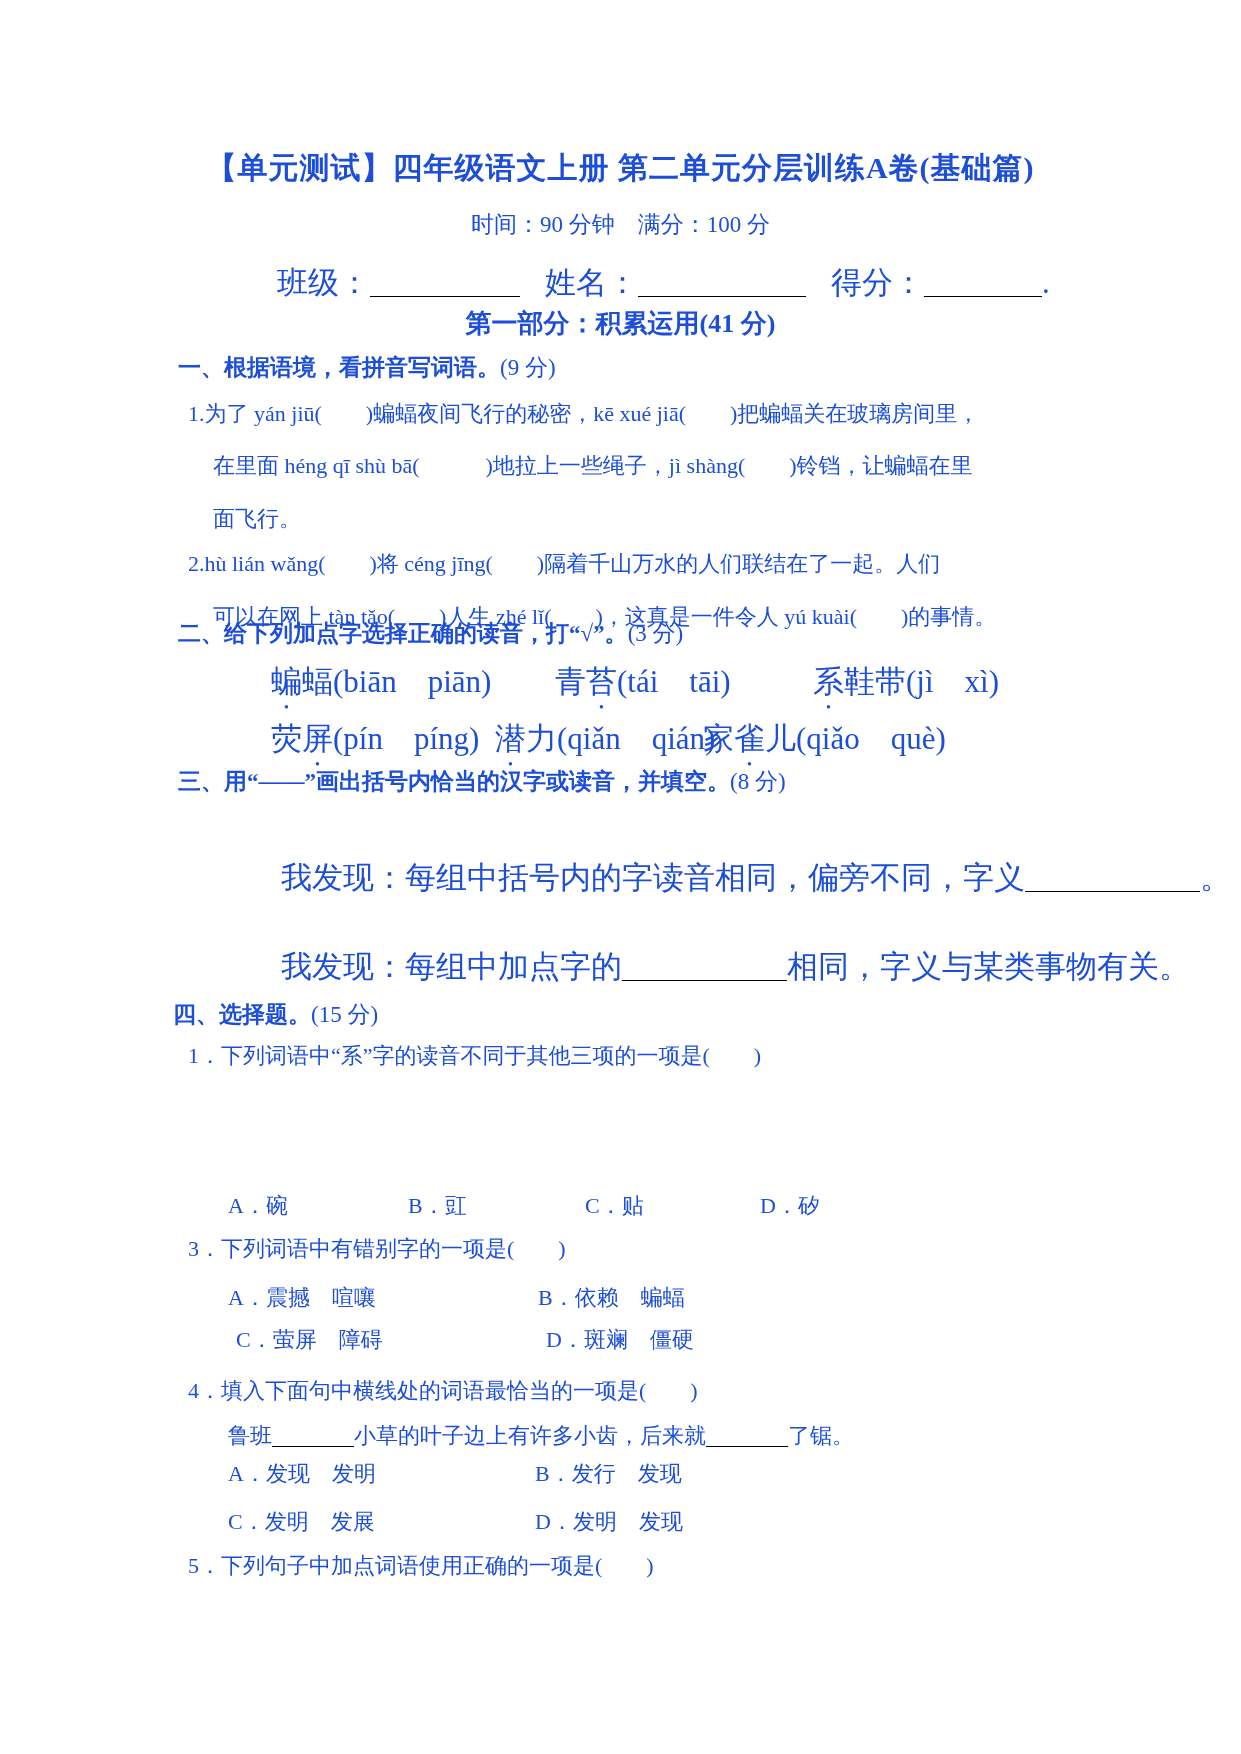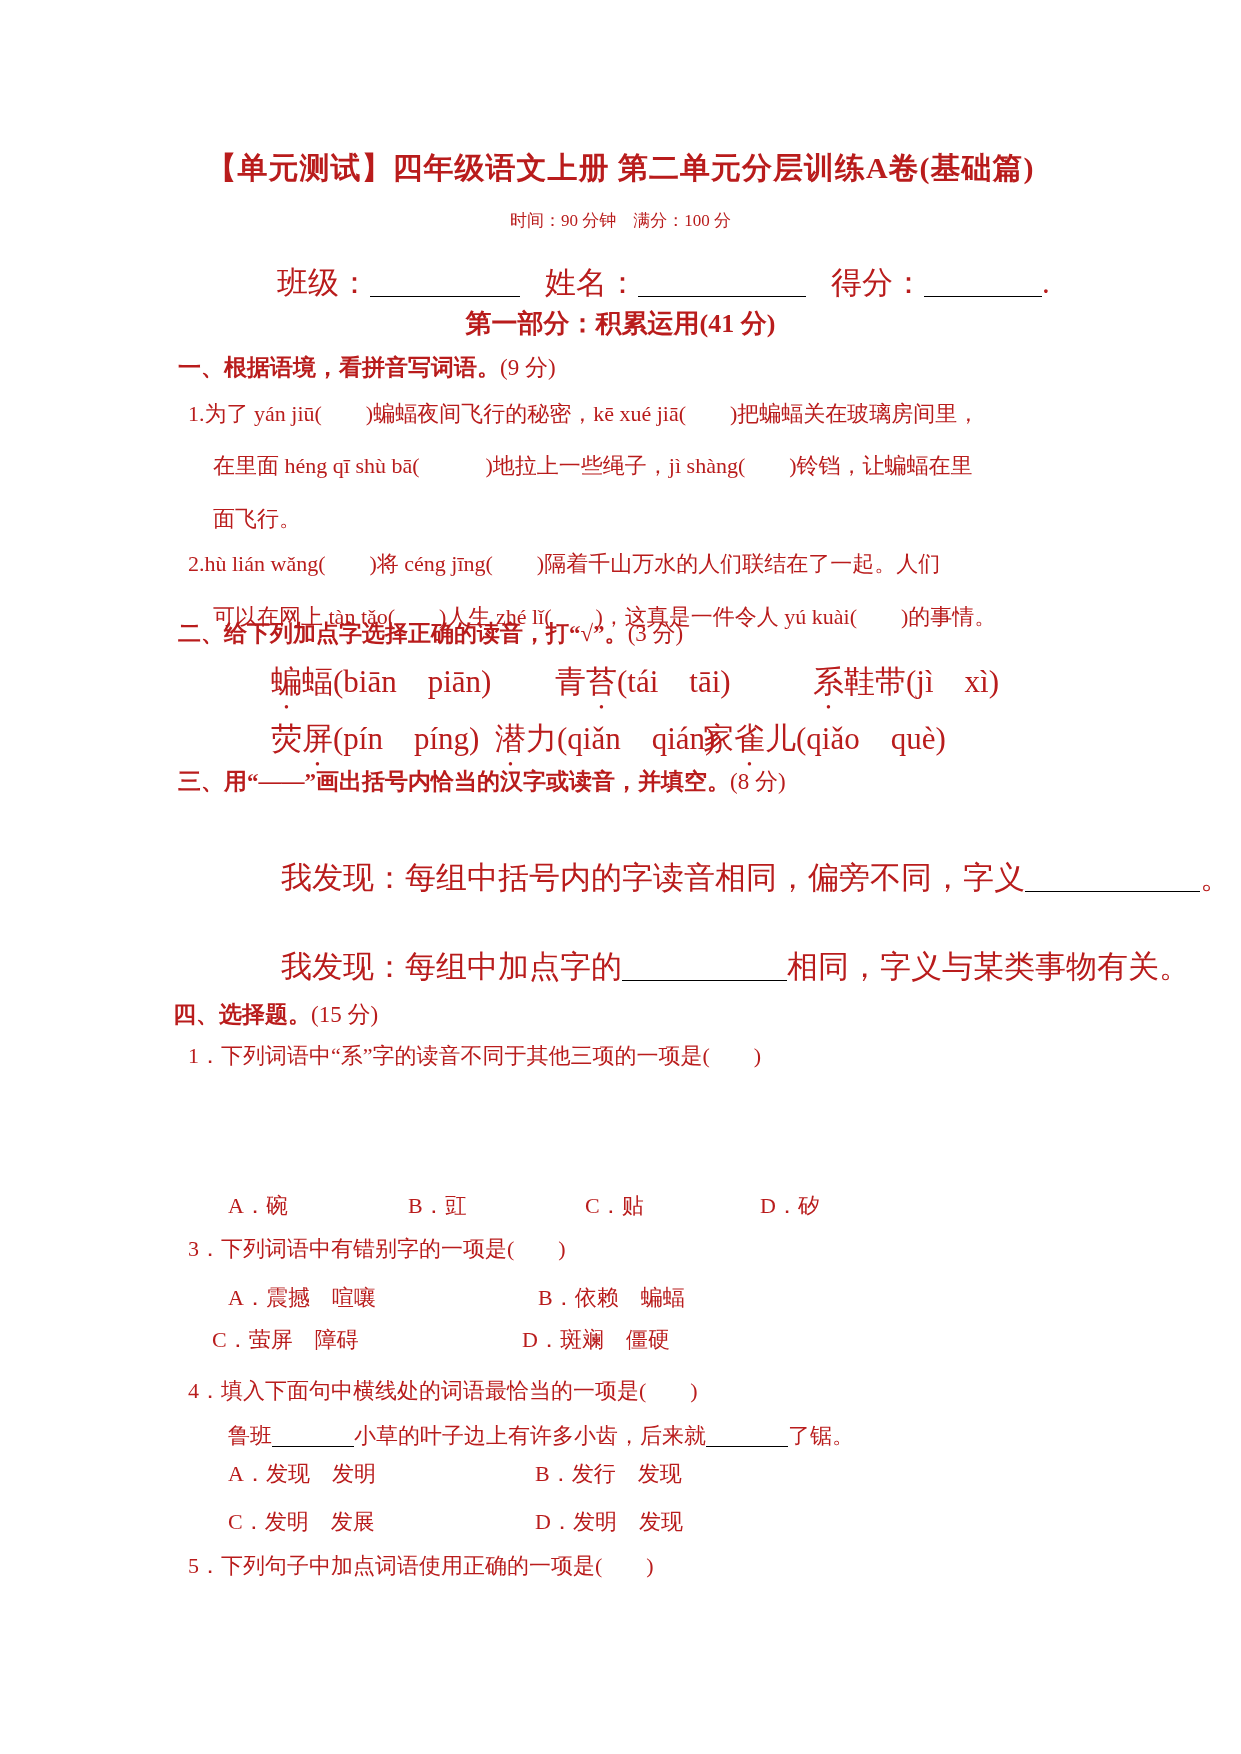--- a/index.html
+++ b/index.html
@@ -3,27 +3,27 @@
 <meta charset="utf-8">
 <style>
   html,body{margin:0;padding:0;background:#e8e8e8;}
   .page{
     position:relative;
     width:1241px;
     height:1754px;
     margin:0 auto;
     background:#ffffff;
     font-family:"Liberation Serif","DejaVu Serif",serif;
-    color:#b91c1c;
+    color:#1d4ed8;
     overflow:hidden;
   }
   .abs{position:absolute;white-space:nowrap;}
   .center{left:0;width:1241px;text-align:center;}
   .title{font-size:30px;font-weight:bold;letter-spacing:1px;}
-  .meta{font-size:17px;}
+  .meta{font-size:23px;}
   .part{font-size:26px;font-weight:bold;}
   .shead{font-size:23px;font-weight:bold;}
   .shead .score{font-weight:normal;}
   .body22{font-size:22px;}
   .body23{font-size:31px;}
   .blank{
     display:inline-block;
     border-bottom:1.6px solid #000;
     height:22px;
     vertical-align:-4px;
@@ -91,21 +91,21 @@
   <div class="abs body22" style="top:1041px;left:188px;">1．下列词语中“系”字的读音不同于其他三项的一项是(　　)</div>
 
   <div class="abs body22" style="top:1191px;left:228px;">
     <span class="opt" style="width:180px;">A．碗</span><span class="opt" style="width:177px;">B．豇</span><span class="opt" style="width:175px;">C．贴</span><span class="opt">D．矽</span>
   </div>
 
   <div class="abs body22" style="top:1234px;left:188px;">3．下列词语中有错别字的一项是(　　)</div>
   <div class="abs body22" style="top:1283px;left:228px;">
     <span class="opt" style="width:310px;">A．震撼　喧嚷</span><span class="opt">B．依赖　蝙蝠</span>
   </div>
-  <div class="abs body22" style="top:1325px;left:212px;">
+  <div class="abs body22" style="top:1325px;left:236px;">
     <span class="opt" style="width:310px;">C．萤屏　障碍</span><span class="opt">D．斑斓　僵硬</span>
   </div>
 
   <div class="abs body22" style="top:1376px;left:188px;">4．填入下面句中横线处的词语最恰当的一项是(　　)</div>
   <div class="abs body22" style="top:1421px;left:228px;">
     <span>鲁班</span><span class="blank" style="width:82px;"></span><span>小草的叶子边上有许多小齿，后来就</span><span class="blank" style="width:82px;"></span><span>了锯。</span>
   </div>
   <div class="abs body22" style="top:1459px;left:228px;">
     <span class="opt" style="width:307px;">A．发现　发明</span><span class="opt">B．发行　发现</span>
   </div>

